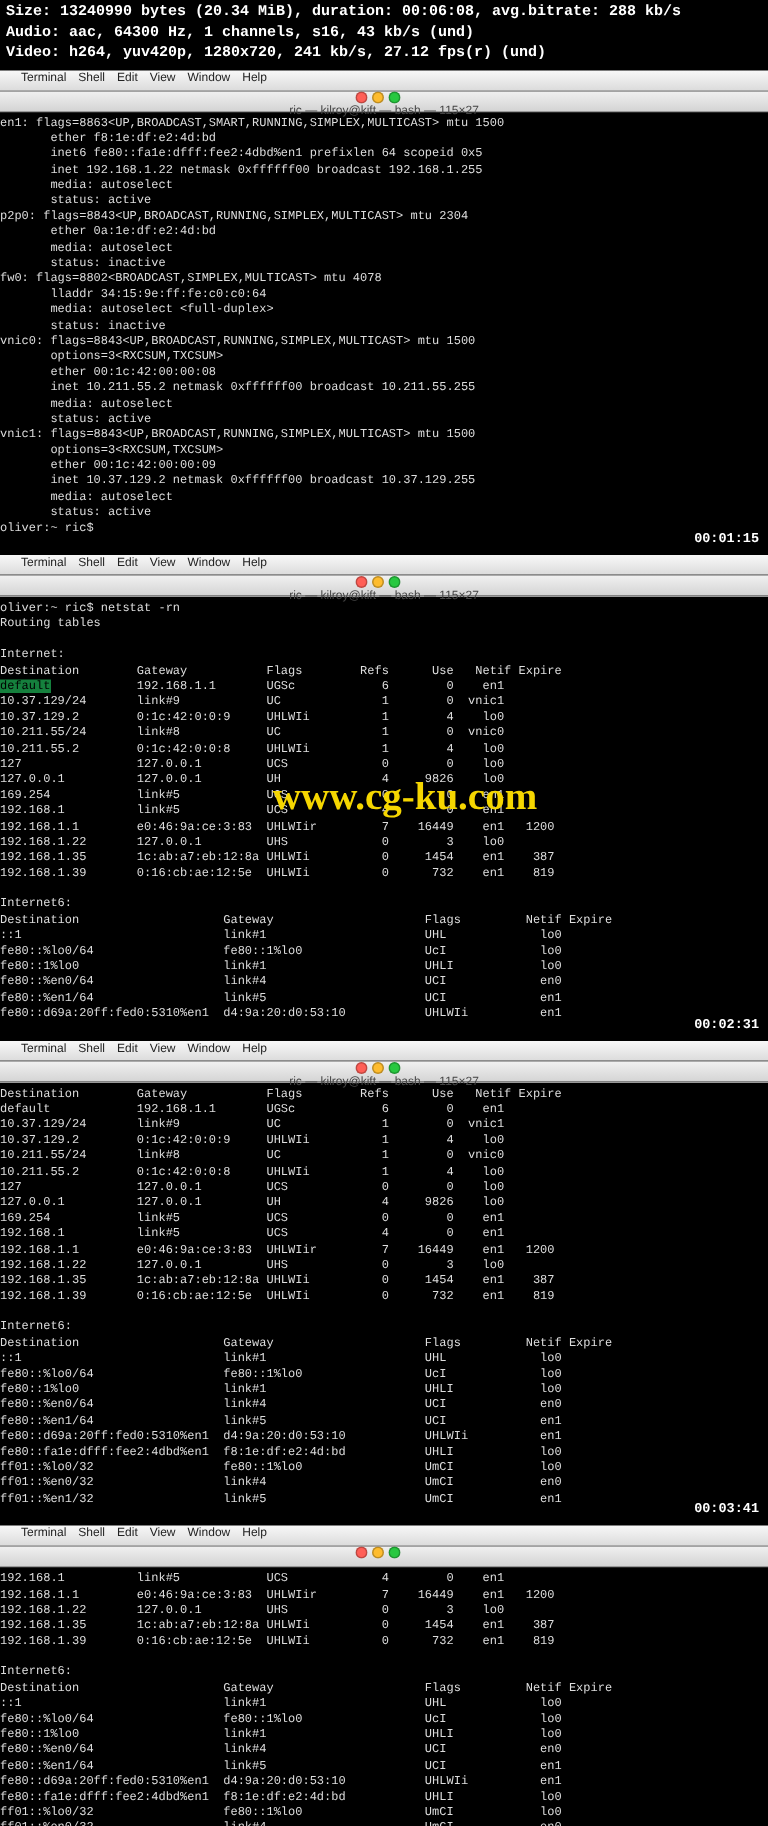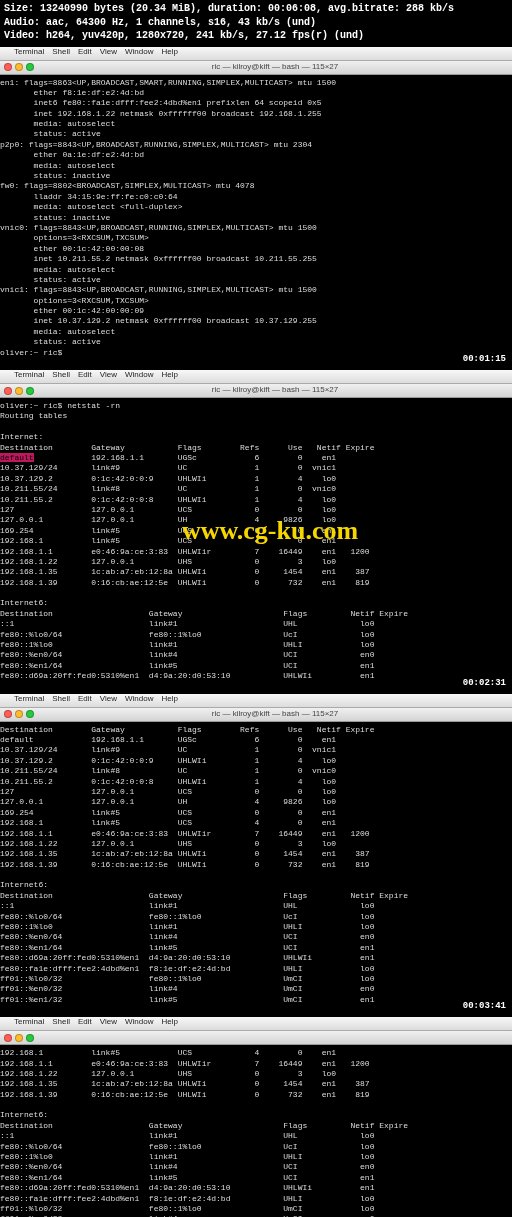--- a/index.html
+++ b/index.html
@@ -35,41 +35,42 @@
     border-bottom: 1px solid #aaa;
   }
   .menubar .apple { font-weight: bold; }
   .titlebar {
     background: linear-gradient(#f0f0f0, #d4d4d4);
     height: 14px;
     display: flex;
     align-items: center;
     padding: 0 4px;
     border-bottom: 1px solid #999;
+    flex-direction: column;
   }
   .traffic { display: flex; gap: 3px; margin-right: 8px; }
   .tlight { width: 8px; height: 8px; border-radius: 50%; border: 1px solid rgba(0,0,0,.25); }
   .tl-red { background: #ff5f57; }
   .tl-yel { background: #febc2e; }
   .tl-grn { background: #28c840; }
   .titletext {
     flex: 1;
     text-align: center;
     color: #444;
     font-size: 8px;
     font-family: "Lucida Grande", Helvetica, Arial, sans-serif;
   }
   .term {
     background: #000;
     padding: 3px 4px 10px 0;
     color: #ddd;
     font-size: 8px;
     white-space: pre;
   }
-  .hl { background: #be185d; color: #000; }
+  .hl { background: #15803d; color: #000; }
   .watermark {
     position: absolute;
     left: 50%; top: 50%;
     transform: translate(-50%, -50%);
     font-family: Georgia, serif;
     font-size: 26px;
     font-weight: bold;
     color: #f5d600;
     pointer-events: none;
     margin-left: 14px;

